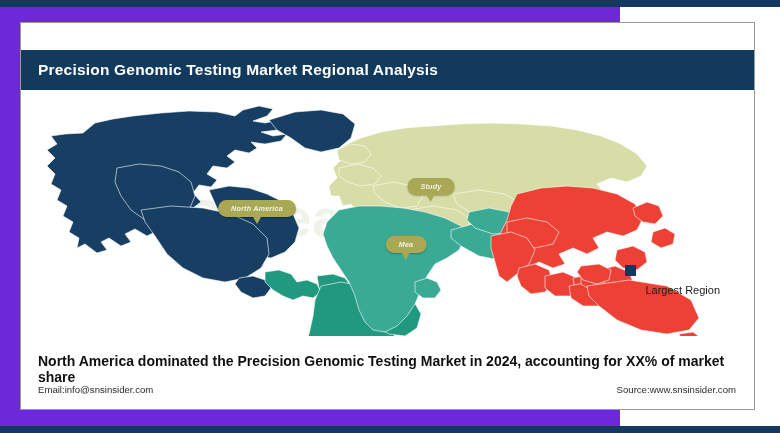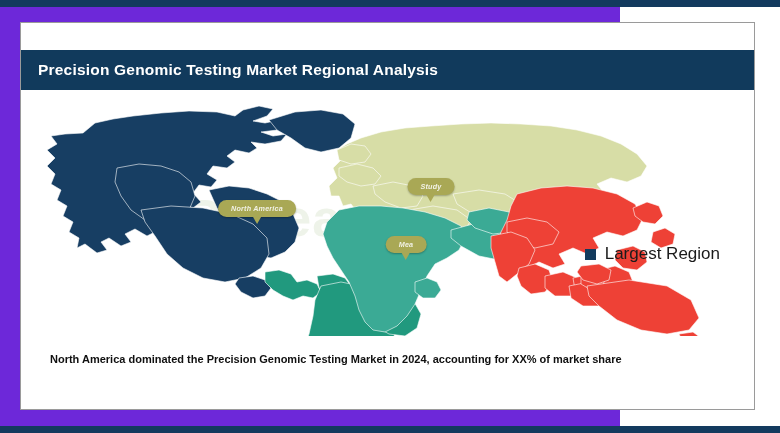--- a/index.html
+++ b/index.html
@@ -51,26 +51,26 @@
   .pin .tail{
     width:0;height:0;margin:0 auto;
     border-left:4px solid transparent;border-right:4px solid transparent;
     border-top:7px solid #a9a855;
   }
 
   .legend{
     position:absolute;right:34px;top:221px;display:flex;align-items:center;gap:9px;
   }
   .legend .swatch{width:11px;height:11px;background:#133A5C;display:block;}
-  .legend .legend-label{font-size:17px;color:#1b1b1b;}
+  .legend .legend-label{font-size:11px;color:#1b1b1b;margin-top:40px;}
 
   .summary{
-    position:absolute;left:12px;top:330px;width:100%;
+    position:absolute;left:0;top:330px;width:100%;
     padding-left:17px;box-sizing:border-box;
-    font-size:11px;font-weight:bold;color:#101010;
+    font-size:14px;font-weight:bold;color:#101010;
   }
 
   .footer{
     position:absolute;left:0;bottom:14px;width:100%;
     display:flex;justify-content:space-between;
     padding:0 18px 0 17px;box-sizing:border-box;
     font-size:9.6px;color:#2b2b2b;
   }
 </style>
 </head>
@@ -161,15 +161,19 @@
 
     </div>
 
     <div class="legend">
       <span class="swatch"></span>
       <span class="legend-label">Largest Region</span>
     </div>
 
     <div class="summary">North America dominated the Precision Genomic Testing Market in 2024, accounting for XX% of market share</div>
 
+    <div class="footer">
+      <span>Email:info@snsinsider.com</span>
+      <span>Source:www.snsinsider.com</span>
+    </div>
 
   </div>
 </div>
 
 </body></html>

